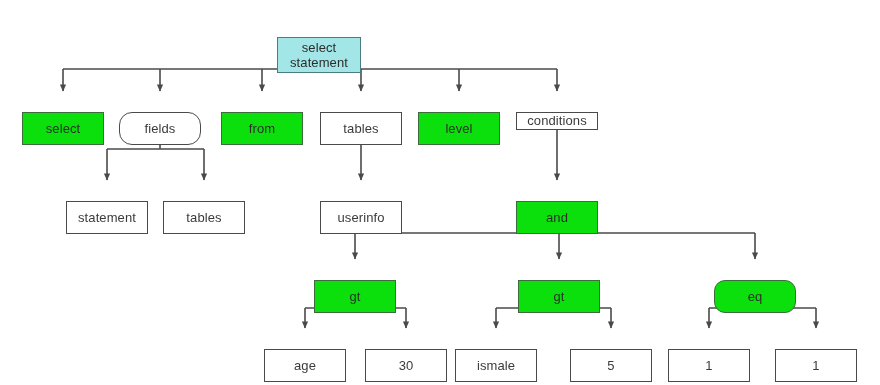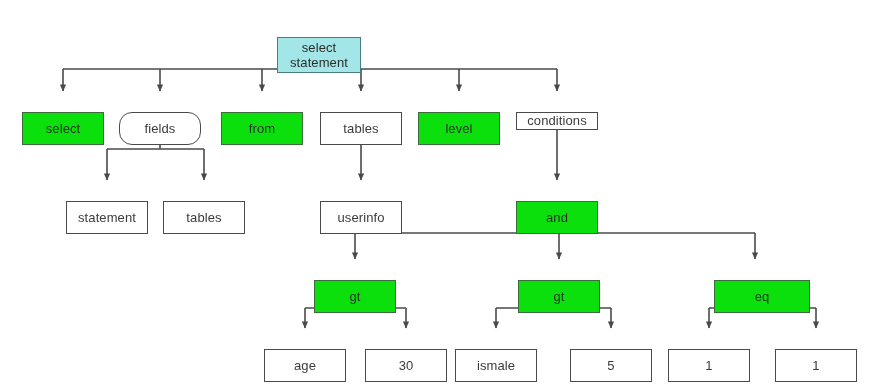--- a/index.html
+++ b/index.html
@@ -110,21 +110,21 @@
       <div class="node green" style="left: 221px; top: 92px; width: 82px; height: 33px;"><span class="node-label">from</span></div>
       <div class="node" style="left: 320px; top: 92px; width: 82px; height: 33px;"><span class="node-label">tables</span></div>
       <div class="node green" style="left: 418px; top: 92px; width: 82px; height: 33px;"><span class="node-label">level</span></div>
       <div class="node" style="left: 516px; top: 92px; width: 82px; height: 18px;"><span class="node-label">conditions</span></div>
       <div class="node" style="left: 66px; top: 181px; width: 82px; height: 33px;"><span class="node-label">statement</span></div>
       <div class="node" style="left: 163px; top: 181px; width: 82px; height: 33px;"><span class="node-label">tables</span></div>
       <div class="node" style="left: 320px; top: 181px; width: 82px; height: 33px;"><span class="node-label">userinfo</span></div>
       <div class="node green" style="left: 516px; top: 181px; width: 82px; height: 33px;"><span class="node-label">and</span></div>
       <div class="node green" style="left: 314px; top: 260px; width: 82px; height: 33px;"><span class="node-label">gt</span></div>
       <div class="node green" style="left: 518px; top: 260px; width: 82px; height: 33px;"><span class="node-label">gt</span></div>
-      <div class="node green" style="left: 714px; top: 260px; width: 96px; height: 33px;"><span class="node-label">eq</span></div>
+      <div class="node green" style="left: 714px; top: 260px; width: 82px; height: 33px; border-radius: 11px;"><span class="node-label">eq</span></div>
       <div class="node" style="left: 264px; top: 329px; width: 82px; height: 33px;"><span class="node-label">age</span></div>
       <div class="node" style="left: 365px; top: 329px; width: 82px; height: 33px;"><span class="node-label">30</span></div>
       <div class="node" style="left: 455px; top: 329px; width: 82px; height: 33px;"><span class="node-label">ismale</span></div>
       <div class="node" style="left: 570px; top: 329px; width: 82px; height: 33px;"><span class="node-label">5</span></div>
       <div class="node" style="left: 668px; top: 329px; width: 82px; height: 33px;"><span class="node-label">1</span></div>
       <div class="node" style="left: 775px; top: 329px; width: 82px; height: 33px;"><span class="node-label">1</span></div>
     </div>
 </div>
 
 </body></html>

